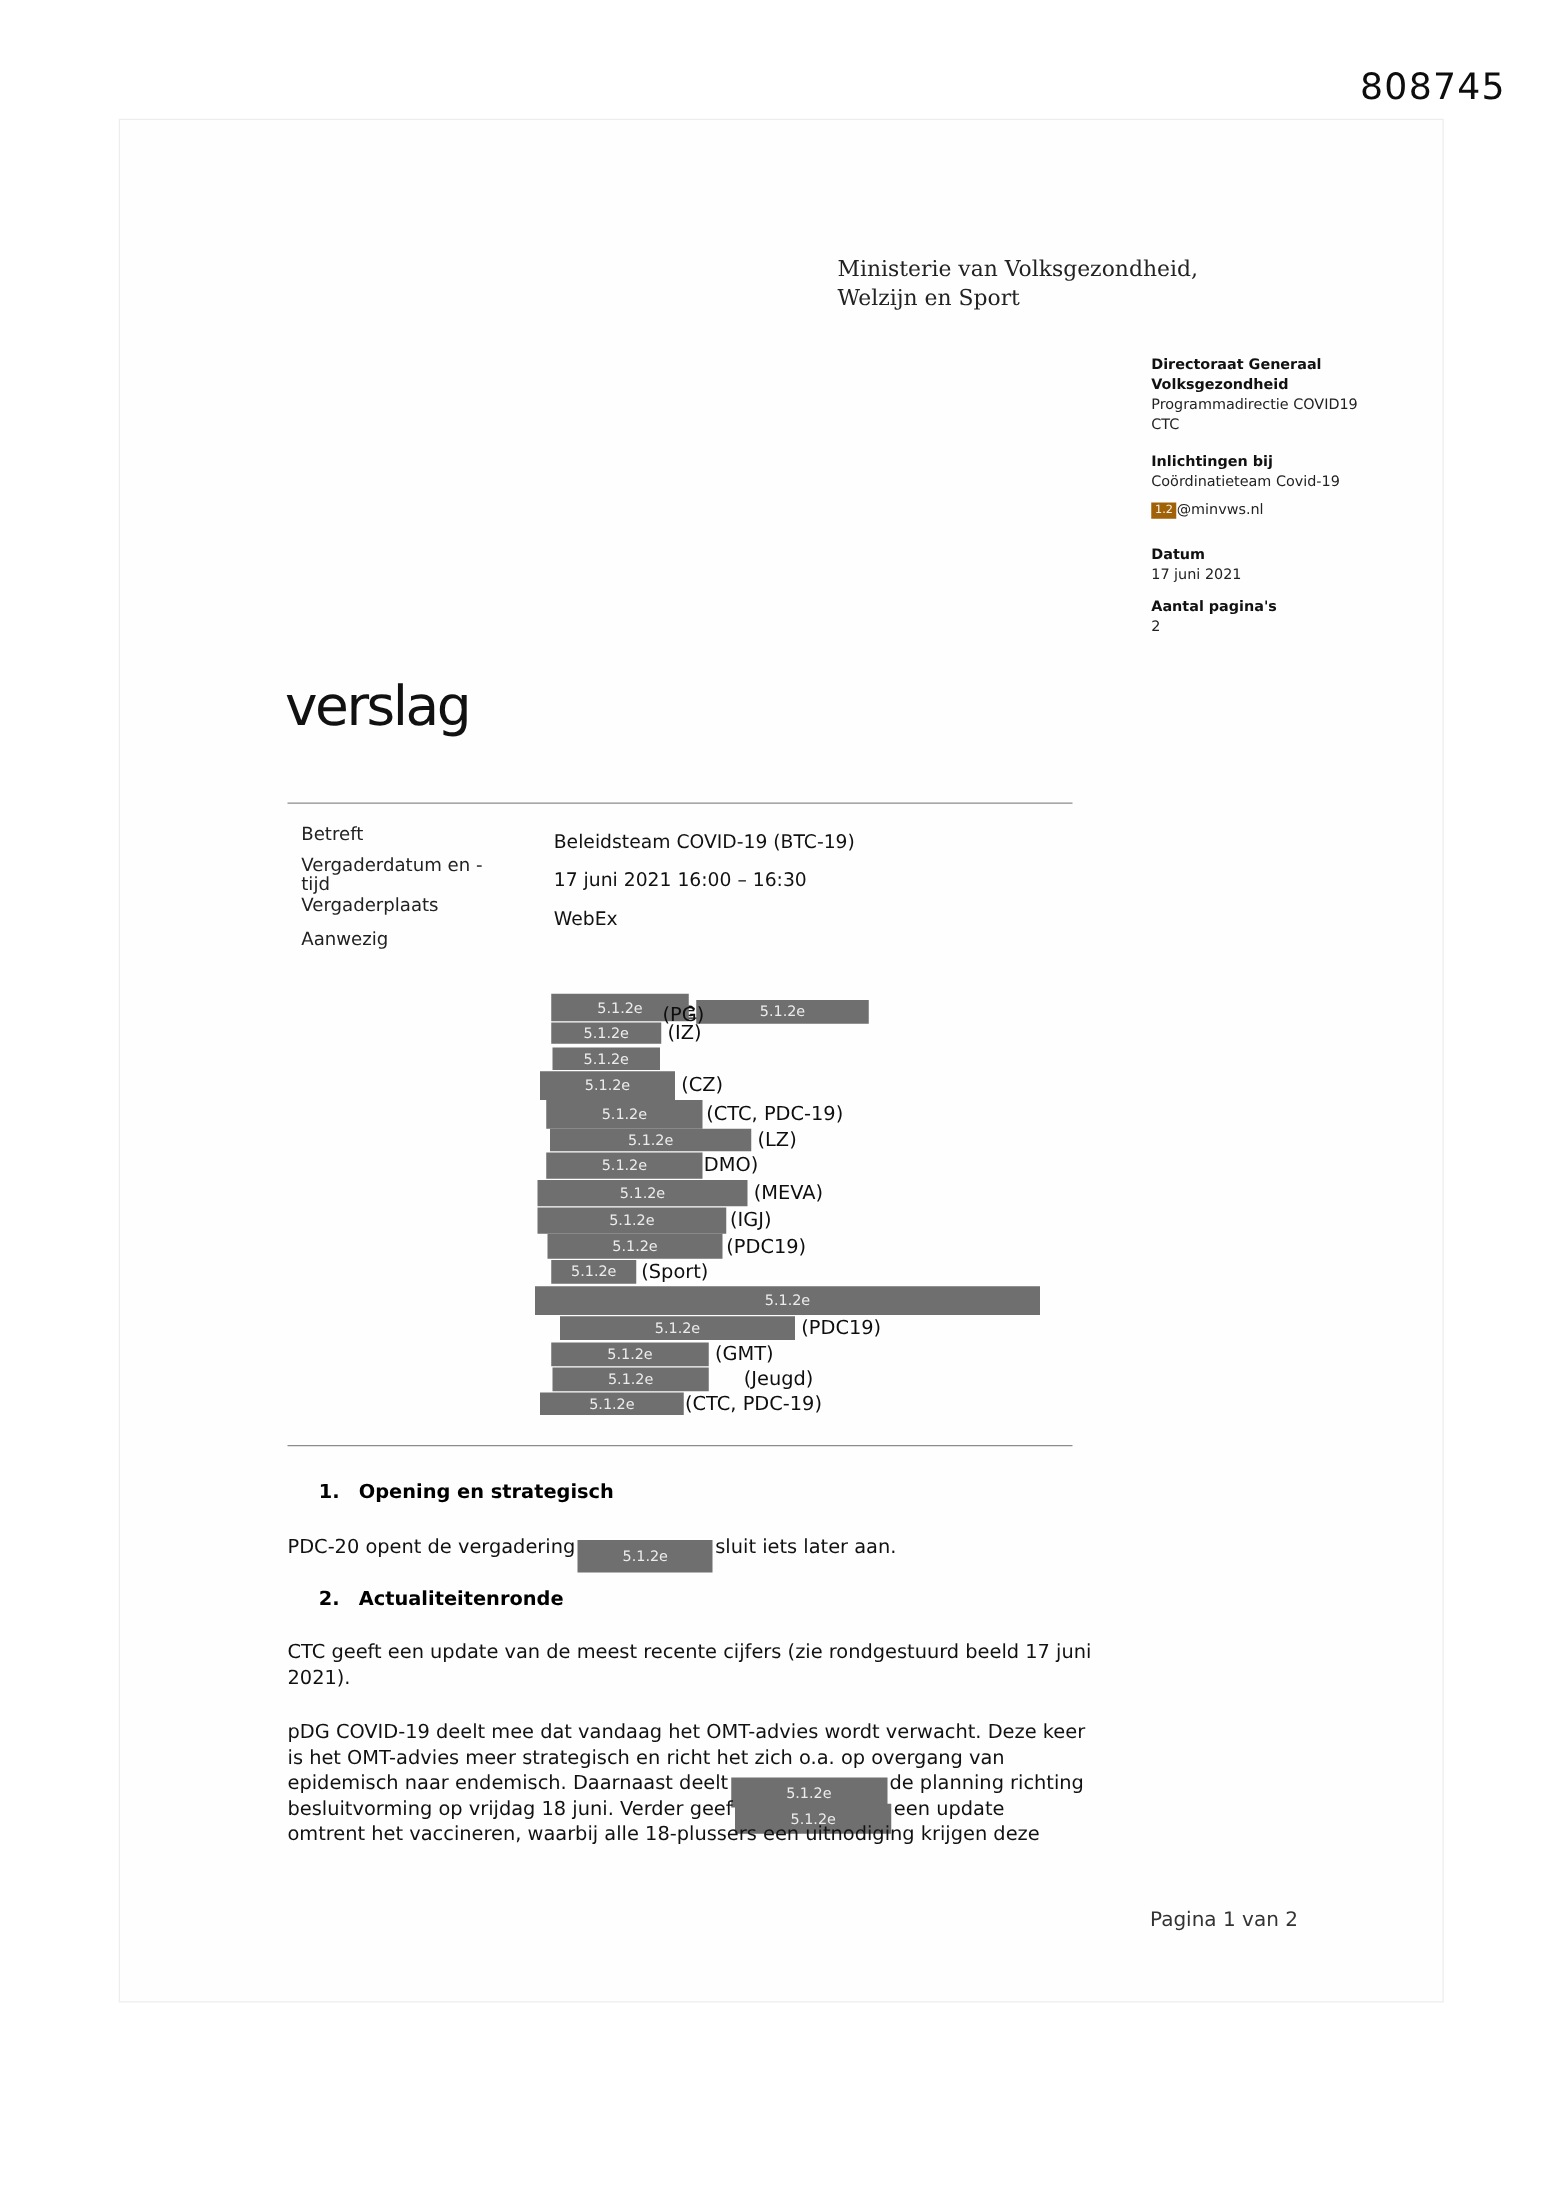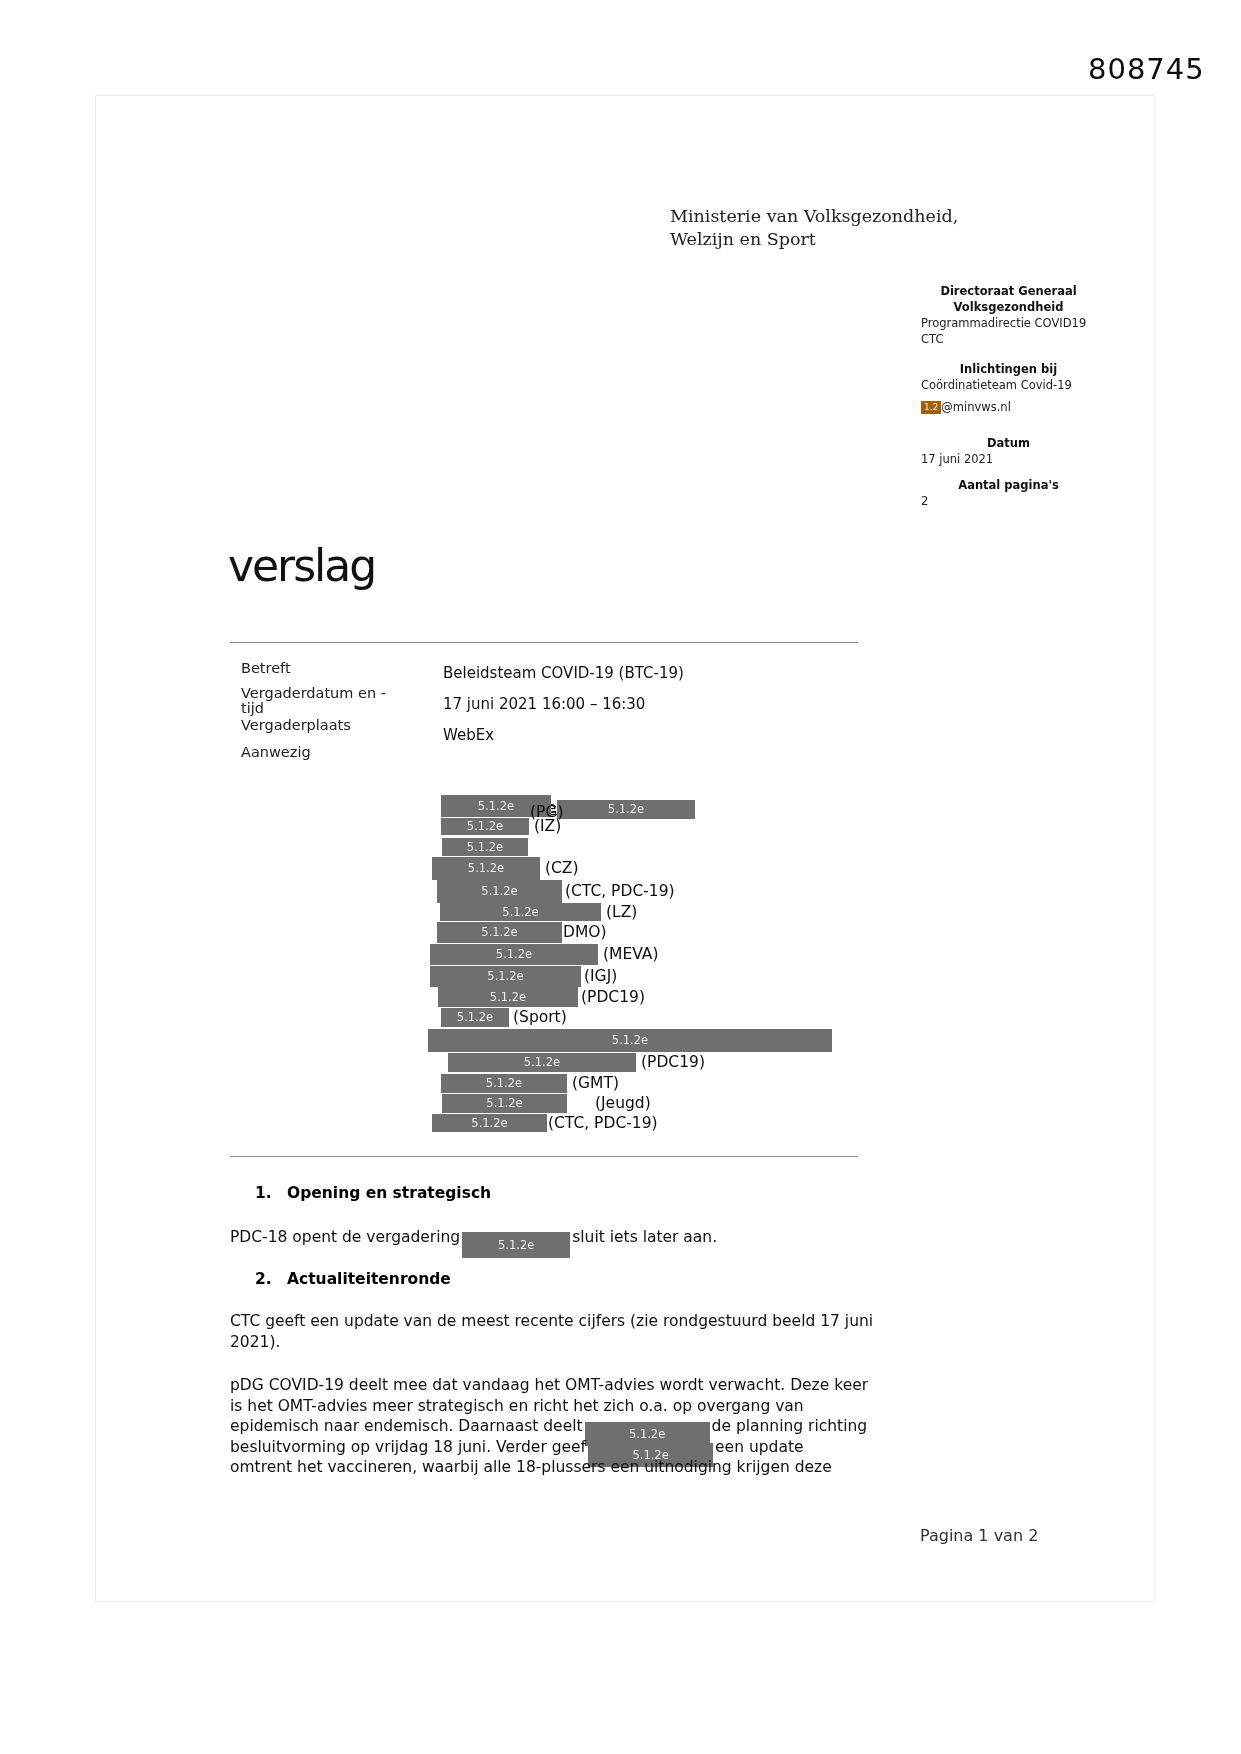--- a/index.html
+++ b/index.html
@@ -5,21 +5,21 @@
   html,body{margin:0;padding:0;background:#ffffff;}
   .canvas{position:relative;width:1241px;height:1754px;background:#ffffff;overflow:hidden;
           font-family:"DejaVu Sans",sans-serif;color:#1a1a1a;}
   .abs{position:absolute;}
   .page{position:absolute;left:95px;top:95px;width:1058px;height:1505px;
         border:1px solid #ededed;background:#fefefe;}
   .doc-number{position:absolute;left:1088px;top:52px;font-size:29px;letter-spacing:1px;color:#0d0d0d;}
   .ministry{position:absolute;left:670px;top:205px;font-family:"DejaVu Serif",serif;
             font-size:17.5px;line-height:23px;color:#222;}
   .info{position:absolute;left:921px;top:283px;width:175px;font-size:11.5px;line-height:16px;color:#222;}
-  .info .b{font-weight:bold;color:#111;text-align:center;}
+  .info .b{font-weight:bold;color:#111;}
   .info .gap14{height:14px;} .info .gap6{height:6px;} .info .gap20{height:20px;} .info .gap10{height:10px;}
   .chip{display:inline-block;background:#a16207;color:#f2f2f2;font-size:9px;line-height:13px;
         padding:0 3px;vertical-align:1px;}
   .title{position:absolute;left:228px;top:540px;font-size:44px;letter-spacing:-2px;color:#111;}
   .rule{position:absolute;left:230px;width:628px;height:0;border-top:1.4px solid #8c8c8c;}
   .mlabel{position:absolute;left:241px;font-size:14.5px;color:#222;line-height:15px;}
   .mvalue{position:absolute;left:443px;font-size:15px;color:#111;line-height:16px;}
   .uline{text-decoration:underline;}
   .redbox{position:absolute;background:#6f6f6f;color:#ececec;font-size:11.5px;text-align:center;
           overflow:hidden;white-space:nowrap;}
@@ -116,21 +116,21 @@
       <div class="redbox" style="left: 432px; top: 1114px; width: 115px; height: 18px; line-height: 18px;">5.1.2e</div>
       <div class="suffix" style="left: 548px; top: 1113px; line-height: 20px;">(CTC, PDC-19)</div>
     </div>
 
   <div class="rule" style="top:1156px;"></div>
 
   <div class="h-num" style="top:1184px;">1.</div>
   <div class="h-title" style="top:1184px;">Opening en strategisch</div>
 
   <div class="abs bodytext" style="left:230px;top:1228px;white-space:nowrap;">
-    <span>PDC-18 opent de vergadering</span><span class="inline-red" style="width:108px;height:26px;line-height:26px;">5.1.2e</span><span>sluit iets later aan.</span>
+    <span>PDC-20 opent de vergadering</span><span class="inline-red" style="width:108px;height:26px;line-height:26px;">5.1.2e</span><span>sluit iets later aan.</span>
   </div>
 
   <div class="h-num" style="top:1270px;">2.</div>
   <div class="h-title" style="top:1270px;">Actualiteitenronde</div>
 
   <div class="abs bodytext" style="left:230px;top:1311px;">
     <div class="parline">CTC geeft een update van de meest recente cijfers (zie rondgestuurd beeld 17 juni</div>
     <div class="parline">2021).</div>
   </div>
 

